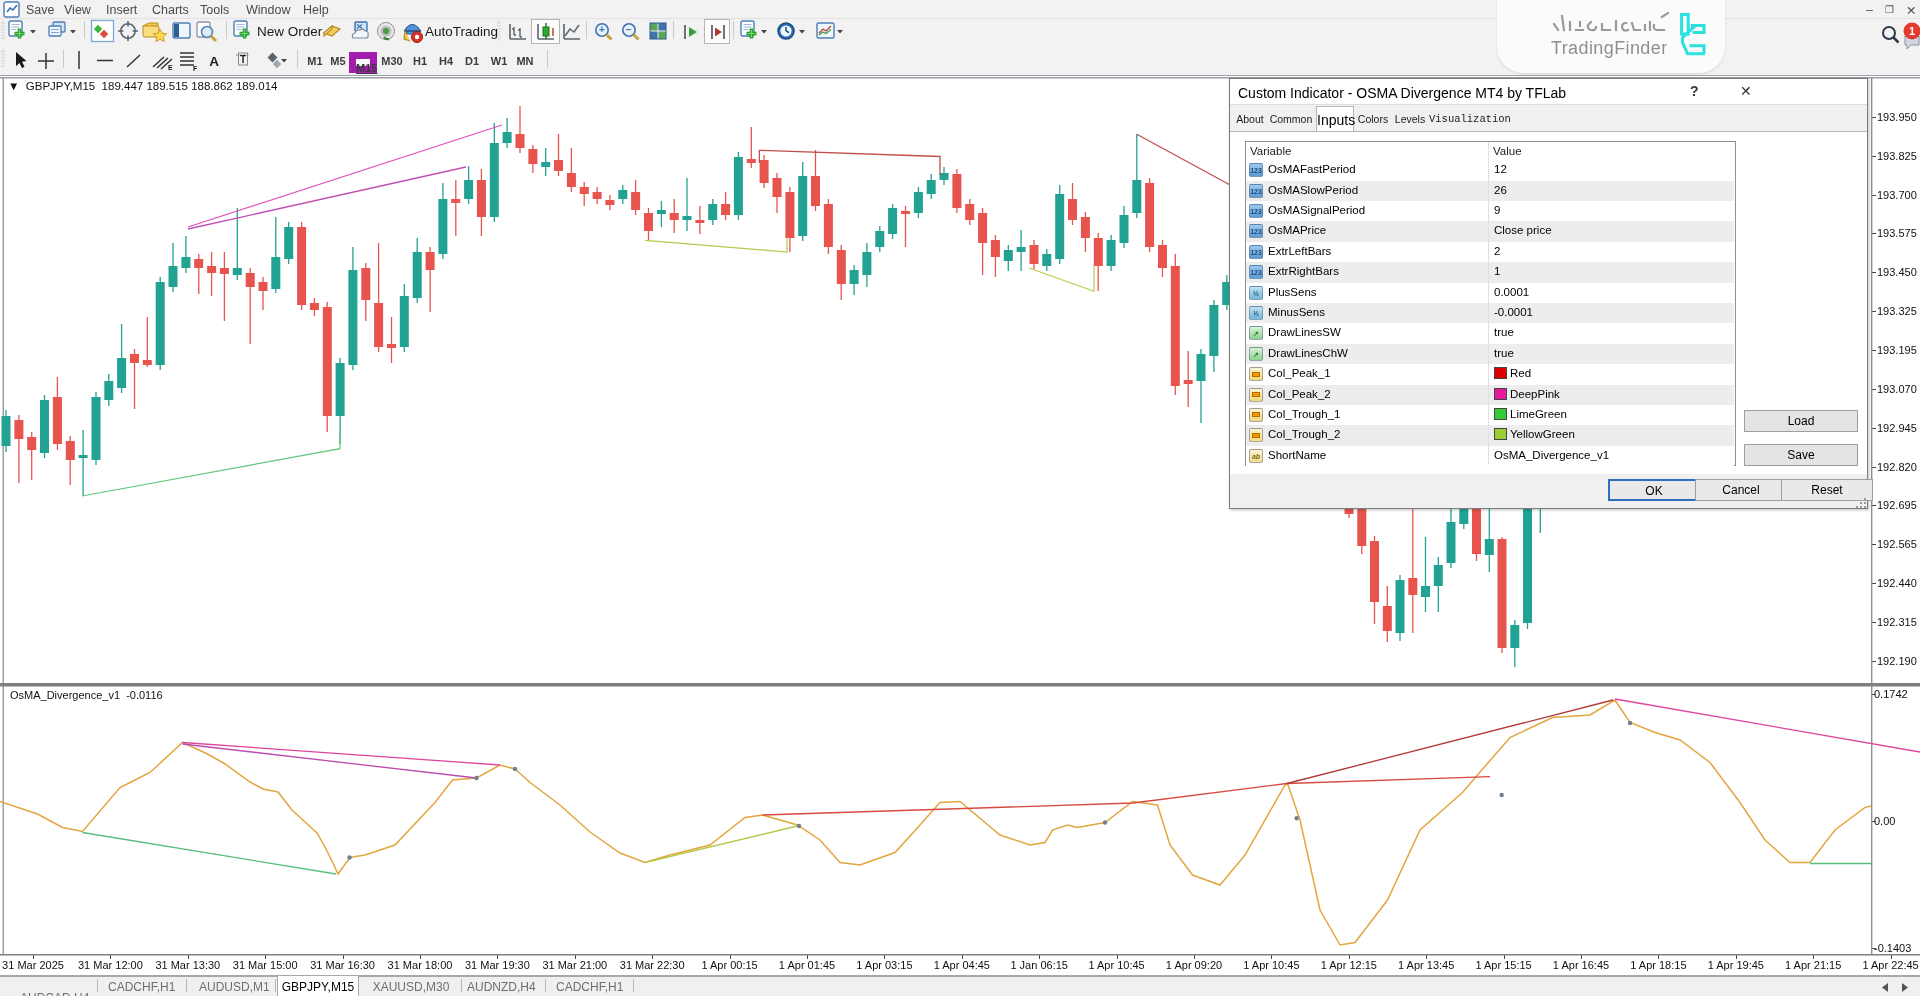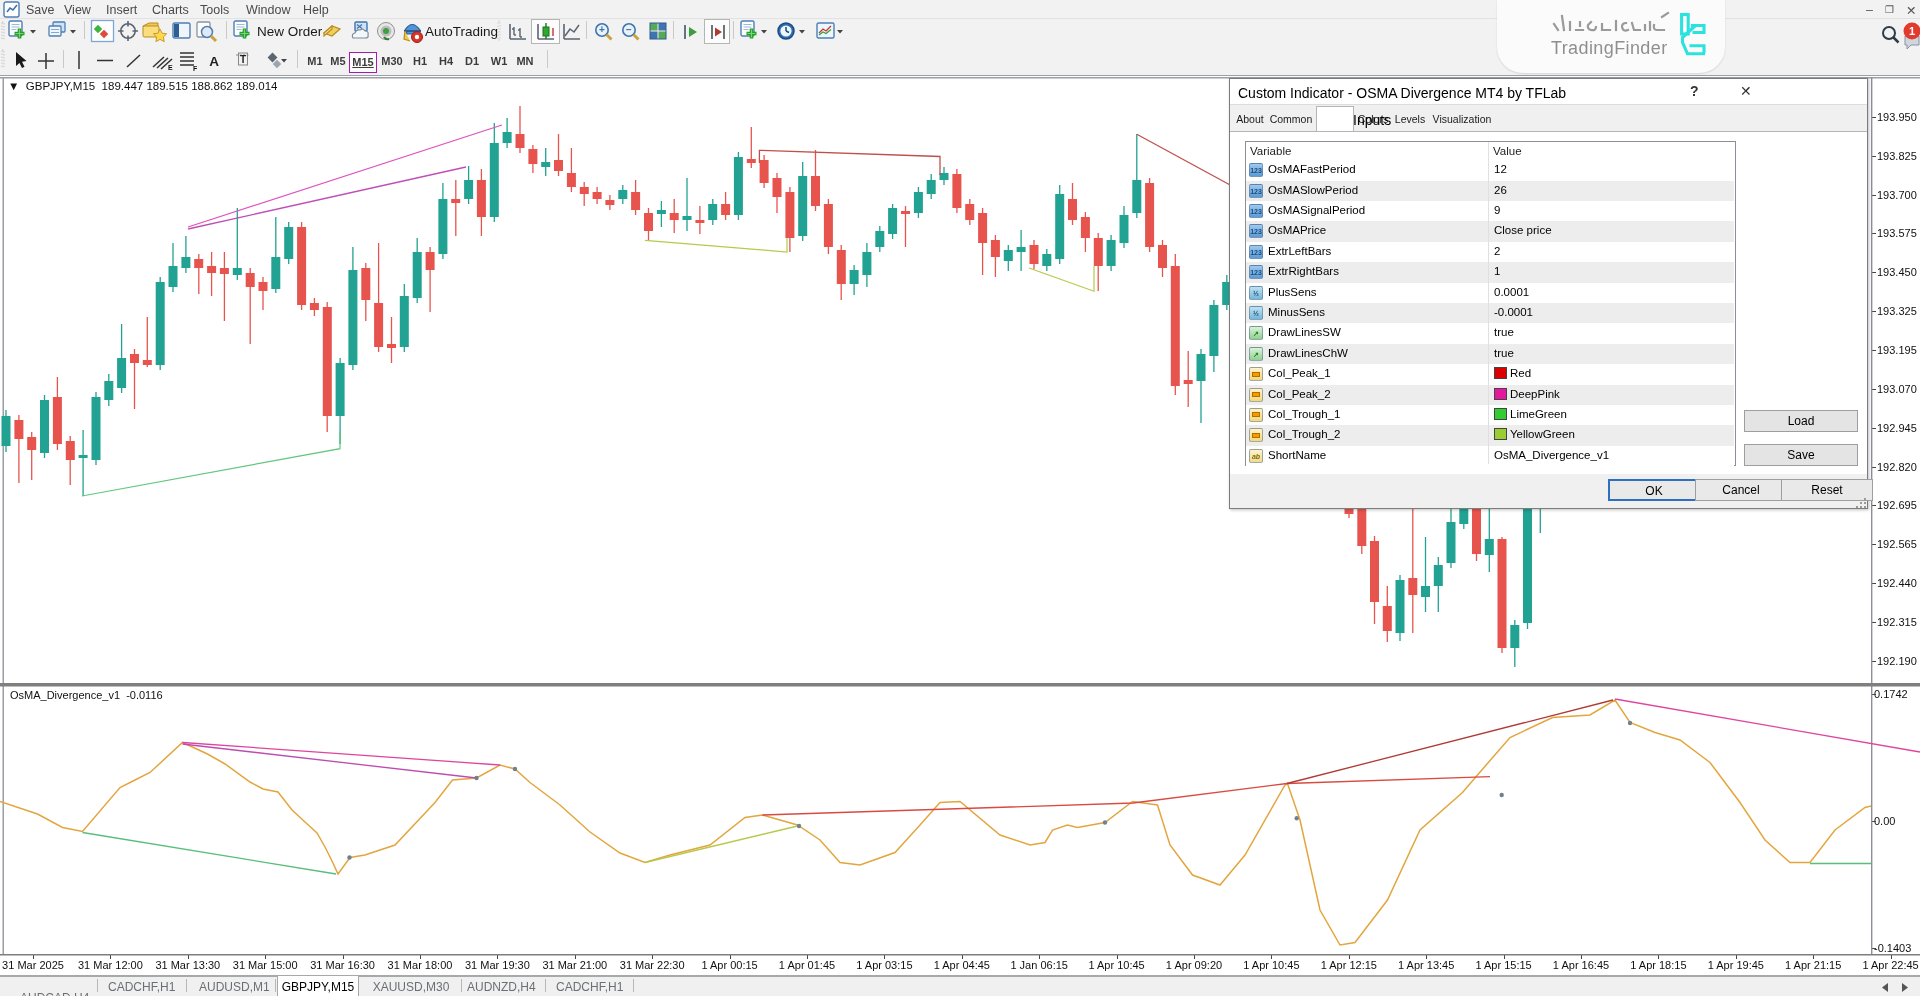--- a/index.html
+++ b/index.html
@@ -4,41 +4,41 @@
 html,body {width:1920px;height:996px;overflow:hidden;background:#fff;
   font-family:"Liberation Sans",sans-serif;}
 #root {position:absolute;inset:0;width:1920px;height:996px;}
 .abs {position:absolute;}
 
 #menubar {position:absolute;left:0;top:0;width:1920px;height:19px;background:#f2f2f2;border-bottom:1px solid #e2e2e2;}
 #tb2 {position:absolute;left:0;top:19px;width:1920px;height:28px;background:#f2f2f2;}
 #tb3 {position:absolute;left:0;top:47px;width:1920px;height:29px;background:#f2f2f2;border-bottom:1px solid #9aa0a6;}
 .menu {position:absolute;top:3px;font-size:12.5px;color:#4a4a4a;}
 .tf,.tfsel {position:absolute;top:51.5px;width:28px;text-align:center;font-size:11px;font-weight:bold;color:#3c3c3c;padding-top:3px;height:21px;}
-.tfsel {background:#fcfcfc;border:1px solid #a21caf;text-decoration:underline;}
+.tfsel {background:#fcfcfc;border:7px solid #a21caf;text-decoration:underline;}
 .tbtext {position:absolute;font-size:13.5px;color:#1a1a1a;top:24px;}
 
 .pl {position:absolute;left:1877px;font-size:11px;color:#101010;white-space:nowrap;}
 .ptick {position:absolute;left:1871px;width:5px;height:1px;background:#444;}
 
 .tl {position:absolute;top:959px;width:76px;text-align:center;font-size:11px;color:#101010;white-space:nowrap;}
 .ttick {position:absolute;top:955px;width:1px;height:4px;background:#444;}
 
 #tabrow {position:absolute;left:0;top:976px;width:1920px;height:20px;background:#f0f0f0;border-top:1px solid #a8a8a8;}
 .tab {position:absolute;top:980px;font-size:12px;color:#6b6f73;text-align:center;z-index:3;}
 .tabact {position:absolute;top:976px;height:20px;z-index:3;font-size:12px;color:#000;text-align:center;background:#fff;border:1px solid #a8a8a8;border-top:none;border-bottom:none;padding-top:4px;}
 .tabsep {position:absolute;top:979px;width:1px;height:13px;background:#b8b8b8;z-index:3;}
 
 #dlg {position:absolute;left:1229px;top:78px;z-index:5;width:639px;height:431px;background:#fff;border:1px solid #7c7c7c;box-shadow:1px 1px 3px rgba(0,0,0,.25);}
 #dlgtitle {position:absolute;left:8px;top:6px;font-size:14px;color:#000;}
 #dlghelp {position:absolute;left:460px;top:4px;font-size:14px;color:#333;font-weight:bold;}
 #dlgx {position:absolute;left:510px;top:4px;font-size:14px;color:#333;}
 #tabstrip {position:absolute;left:0;top:25px;width:637px;height:27px;background:#f0f0f0;border-top:1px solid #ddd;}
 .dtab {position:absolute;top:31px;height:21px;font-size:10.5px;color:#1a1a1a;text-align:center;padding-top:3px;}
-.dtabsel {position:absolute;top:27px;height:25px;font-size:14px;z-index:3;color:#000;text-align:left;padding-top:5px;background:#fff;border:1px solid #b5b5b5;border-bottom:none;z-index:2;padding-left:36px;}
+.dtabsel {position:absolute;top:27px;height:25px;font-size:14px;z-index:3;color:#000;text-align:left;padding-top:5px;background:#fff;border:1px solid #b5b5b5;border-bottom:none;z-index:2;}
 #dtable {position:absolute;left:1245px;top:141px;z-index:6;width:491px;height:325px;border:1px solid #8a8f98;background:#fff;}
 .trow {position:absolute;left:1246px;width:488px;z-index:6;height:20.38px;font-size:11.5px;color:#000;}
 .cell1 {position:absolute;left:0;top:0;width:242px;height:100%;}
 .cell2 {position:absolute;left:243px;top:0;width:245px;height:100%;padding-left:5px;padding-top:3px;}
 .ric {position:absolute;left:3px;top:3px;width:14px;height:14px;border-radius:2px;font-size:7px;font-weight:bold;text-align:center;line-height:14px;border:1px solid rgba(90,110,140,.55);}
 .nm {position:absolute;left:22px;top:3px;}
 .sw {display:inline-block;width:13px;height:12px;margin-right:3px;vertical-align:-2px;border:1px solid #444;}
 .btn {position:absolute;width:114px;height:22px;background:#e4e4e4;border:1px solid #9e9e9e;font-size:12px;color:#000;text-align:center;padding-top:3px;}
 .bbtn {position:absolute;top:5px;width:92px;height:22px;background:#e9e9e9;border:1px solid #9e9e9e;font-size:12px;color:#000;text-align:center;padding-top:3px;}
 
@@ -658,21 +658,21 @@
 <div id="dlg">
   <div id="dlgtitle">Custom Indicator - OSMA Divergence MT4 by TFLab</div>
   <div id="dlghelp">?</div>
   <div id="dlgx">✕</div>
   <div id="tabstrip"></div>
   <div class="dtab" style="left:4px;width:32px;">About</div>
   <div class="dtab" style="left:37px;width:48px;">Common</div>
   <div class="dtabsel" style="left:86px;width:38px;">Inputs</div>
   <div class="dtab" style="left:125px;width:36px;">Colors</div>
   <div class="dtab" style="left:162px;width:36px;">Levels</div>
-  <div class="dtab" style="left:199px;width:66px;">Visualization</div>
+  <div class="dtab" style="left:199px;width:66px;font-family:Liberation Mono, monospace;">Visualization</div>
   <div style="position:absolute;left:0;top:51.5px;width:637px;height:1px;background:#b5b5b5;"></div>
 </div>
 <div id="dthead_wrap" style="position:absolute;z-index:6;">
   <div id="dtable"></div>
   <div style="position:absolute;left:1250px;top:145px;font-size:11.5px;color:#222;z-index:7;">Variable</div>
   <div style="position:absolute;left:1493px;top:145px;font-size:11.5px;color:#222;z-index:7;">Value</div>
   <div style="position:absolute;left:1488px;top:142px;width:1px;height:322px;background:#e0e0e0;z-index:7;"></div>
   <div class="trow" style="top:160.3px;background:#ffffff">
         <span class="cell1">
           <span class="ric" style="background:linear-gradient(#9ec9ee,#5b9bd5);color:#1a4c7e;">123</span>

